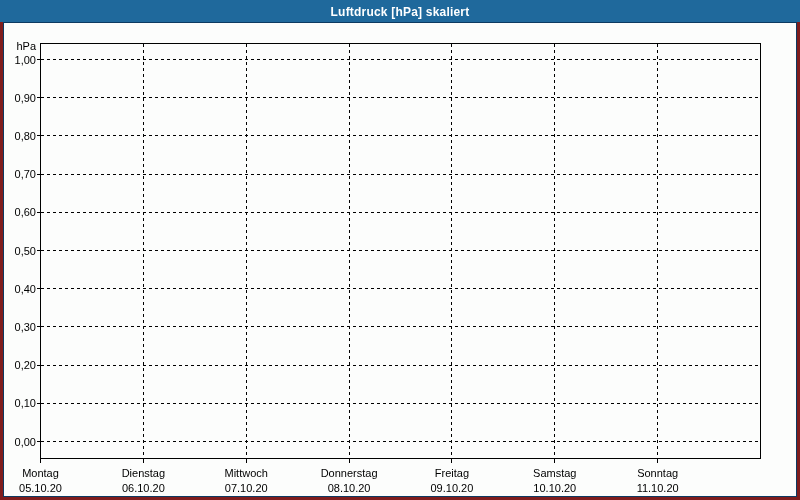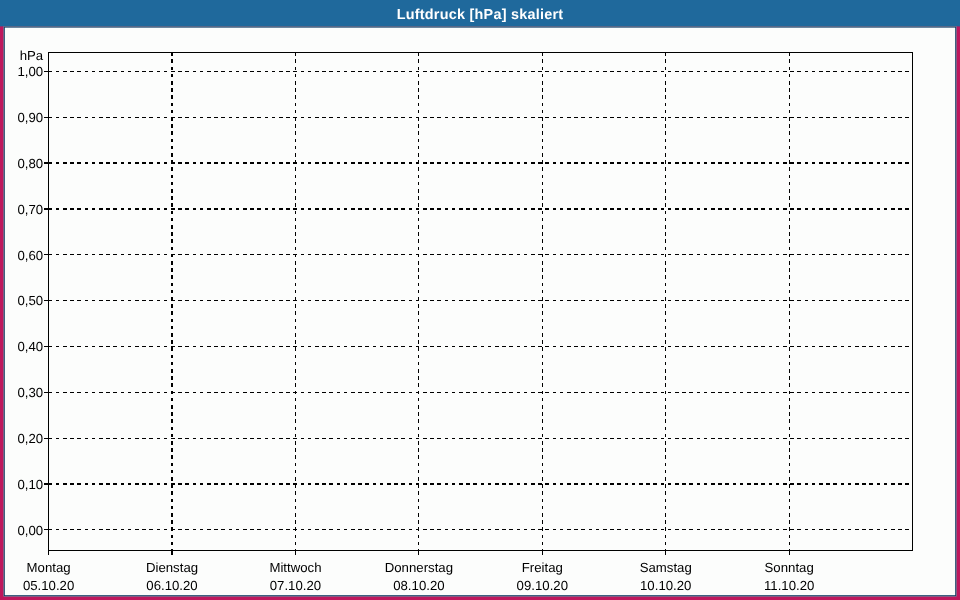--- a/index.html
+++ b/index.html
@@ -5,21 +5,21 @@
   html, body {
     margin: 0;
     padding: 0;
     background: #ffffff;
     font-family: "Liberation Sans", "DejaVu Sans", sans-serif;
   }
   .window {
     position: relative;
     width: 800px;
     height: 500px;
-    background: #be185d; 
+    background: #7f1d1d; 
     overflow: hidden;
   }
   .titlebar {
     position: absolute;
     left: 0;
     top: 0;
     width: 100%;
     height: 22px;
     background: #1f699c;
     display: flex;

